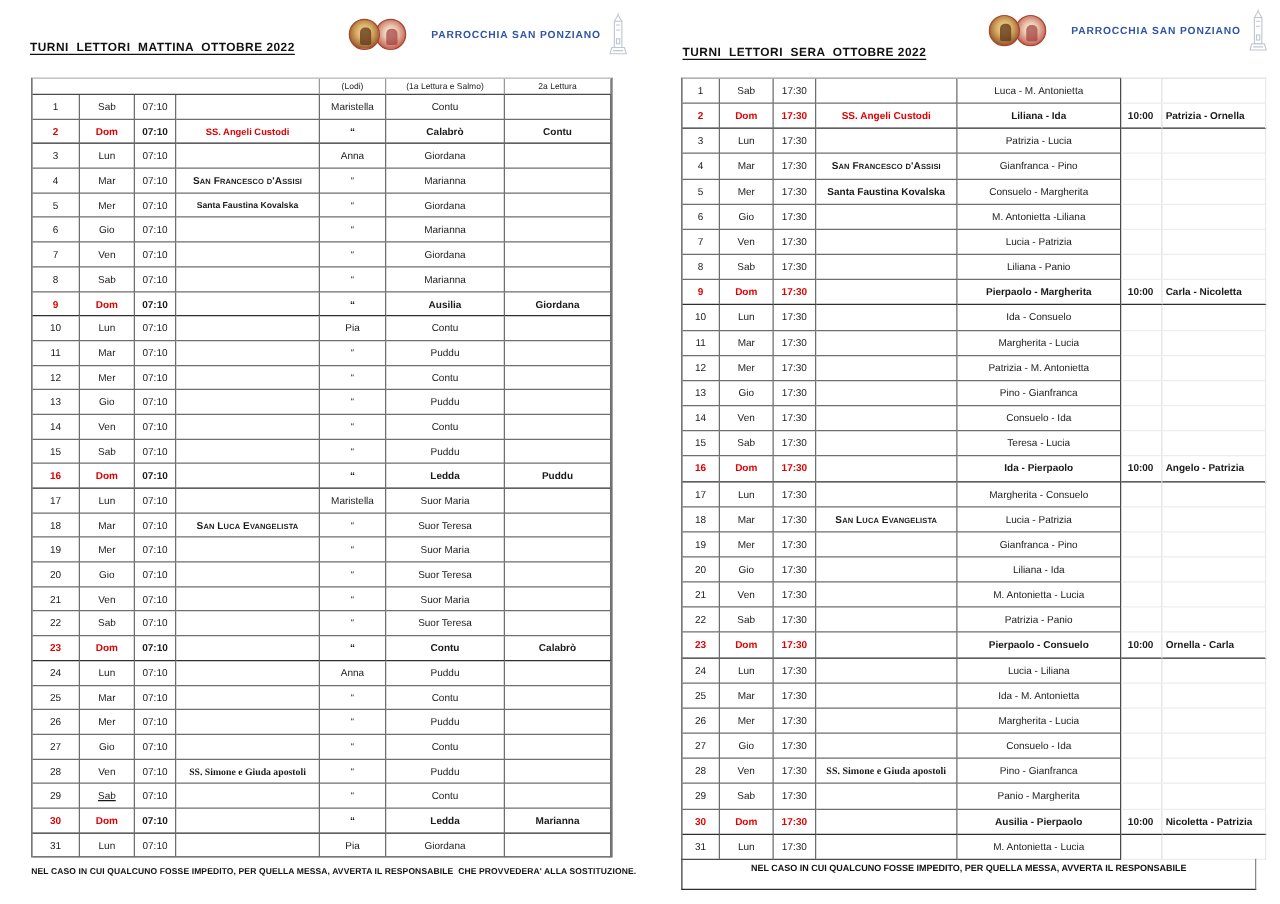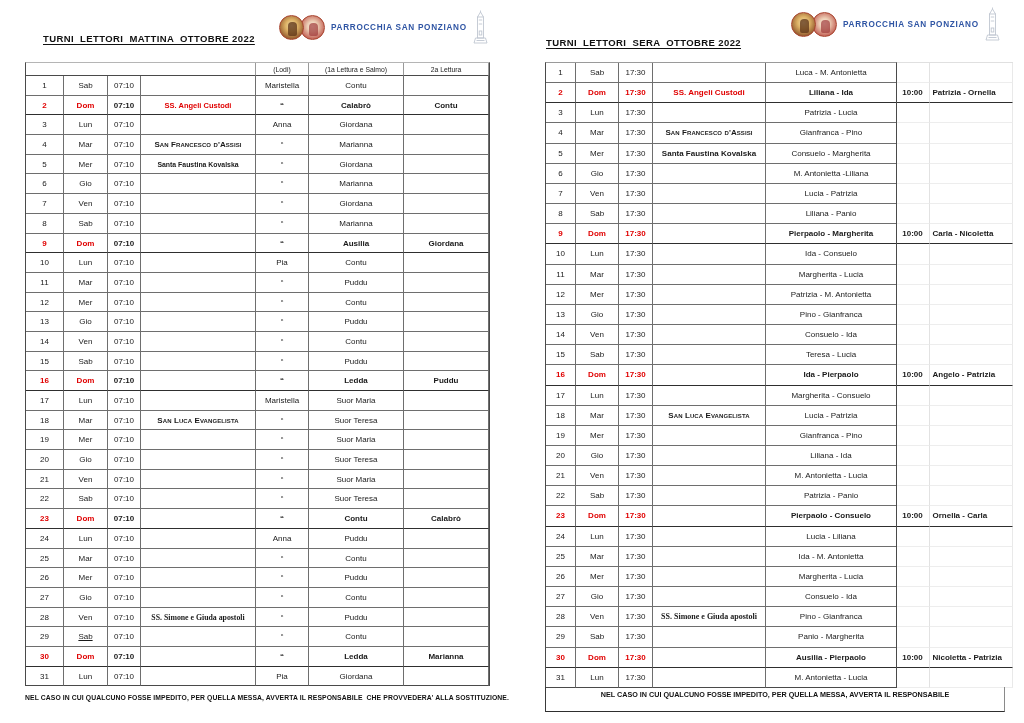--- a/index.html
+++ b/index.html
@@ -2,34 +2,34 @@
 <html><head>
 <meta charset="utf-8">
 <style>
   html,body{margin:0;padding:0;background:#ffffff;}
   body{width:1024px;height:723px;overflow:hidden;font-family:"Liberation Sans",sans-serif;color:#1a1a1a;position:relative;}
   .canvas{position:absolute;inset:0;background:#fff;}
 
   
   .page-title{position:absolute;font-weight:bold;font-size:9.5px;letter-spacing:.4px;white-space:pre;
               text-decoration:underline;text-underline-offset:2px;color:#111;}
-  #title-left{left:43px;top:33px;}
+  #title-left{left:24px;top:33px;}
   #title-right{left:546px;top:37px;}
 
   
   .logo{position:absolute;display:flex;align-items:center;height:36px;}
   #logo-left{left:279px;top:9px;}
   #logo-right{left:791px;top:6px;}
   .circ{width:25px;height:25px;border-radius:50%;display:inline-block;position:relative;flex:0 0 auto;
         border:1px solid #a8452f;box-sizing:border-box;}
   .circ.c1{background:radial-gradient(circle at 50% 42%,#f2dfae 0%,#ddb266 34%,#9a6233 72%,#6e3f1f 100%);z-index:1;}
   .circ.c1::after{content:"";position:absolute;left:8px;top:6px;width:9px;height:14px;border-radius:4px 4px 2px 2px;background:#5c3317;opacity:.75;}
   .circ.c2{background:radial-gradient(circle at 50% 45%,#fdf2e4 0%,#eccdb4 30%,#c05a50 78%,#8c2f2e 100%);margin-left:-4px;}
   .circ.c2::after{content:"";position:absolute;left:8px;top:7px;width:9px;height:13px;border-radius:4px 4px 2px 2px;background:#a03a3a;opacity:.7;}
-  .logo-text{font-weight:bold;font-size:8.2px;letter-spacing:.7px;color:#2f55a4;margin-left:6px;white-space:nowrap;}
+  .logo-text{font-weight:bold;font-size:8.2px;letter-spacing:.7px;color:#2f55a4;margin-left:20px;white-space:nowrap;}
   .tower{margin-left:6px;opacity:.75;}
 
   
   .ltable{position:absolute;left:25px;top:62px;width:463px;border-left:1.4px solid #4a4a4a;border-right:1.4px solid #4a4a4a;border-top:1px solid #b5b5b5;}
   .lhead{display:flex;height:13px;}
   .lhead .hc{box-sizing:border-box;border-right:1px solid #9a9a9a;border-bottom:1.2px solid #4a4a4a;
              font-size:6.8px;color:#222;text-align:center;line-height:13px;white-space:nowrap;overflow:hidden;}
   .lrow{display:flex;height:19.69px;}
   .lc{box-sizing:border-box;border-right:1px solid #6e6e6e;border-bottom:1px solid #6e6e6e;
       font-size:8px;line-height:19.3px;text-align:center;white-space:nowrap;overflow:visible;}

